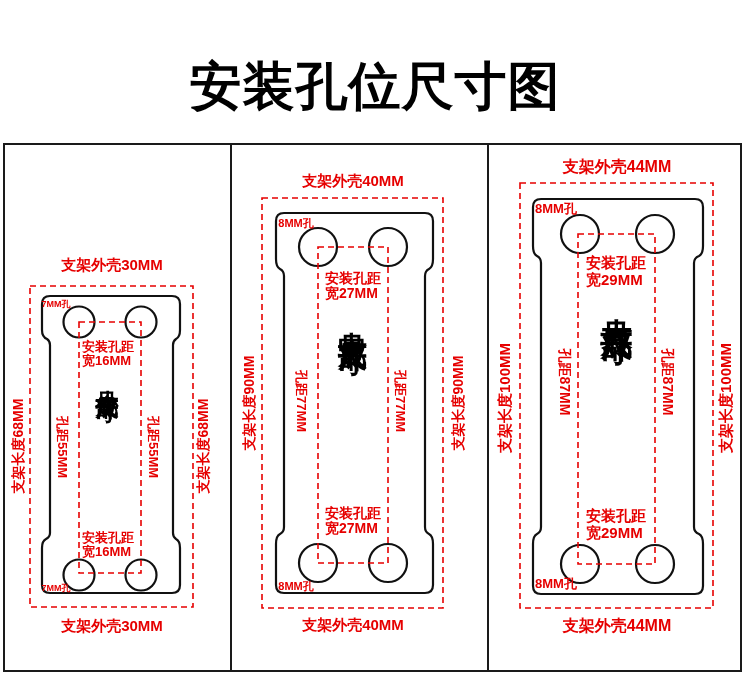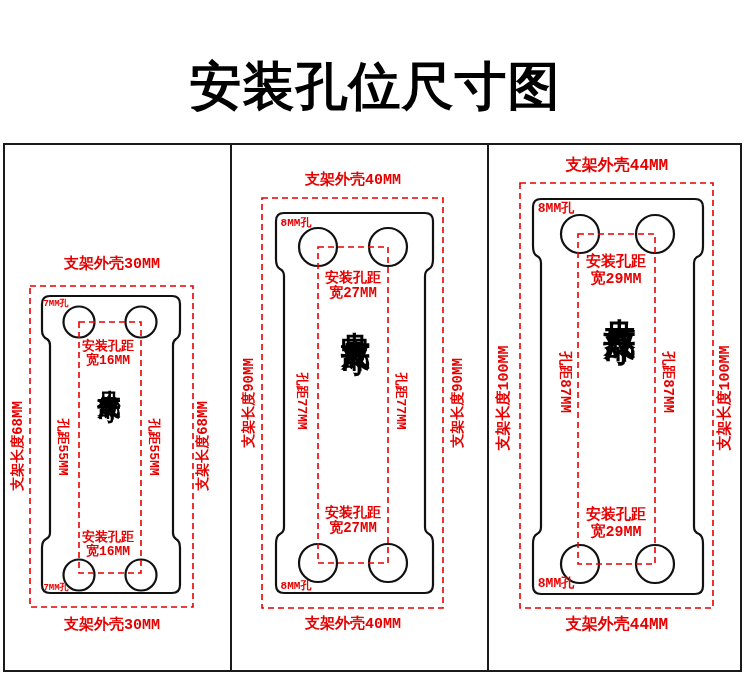--- a/index.html
+++ b/index.html
@@ -1,38 +1,38 @@
 <!DOCTYPE html>
 <html><head>
 <meta charset="utf-8">
 <style>
   html,body{margin:0;padding:0;background:#ffffff;}
   .stage{
     position:relative;width:750px;height:696px;background:#ffffff;overflow:hidden;
-    font-family:Liberation Mono, monospace;
+    font-family:Liberation Sans, sans-serif;
   }
   .page-title{
     position:absolute;left:375px;top:52px;transform:translateX(-50%);
     font-size:52px;font-weight:bold;color:#000000;white-space:nowrap;letter-spacing:1px;margin:0;
   }
   .frame{
     position:absolute;left:3px;top:143px;width:739px;height:529px;
     border:2px solid #1a1a1a;box-sizing:border-box;
   }
   .divider{position:absolute;top:0;width:0;height:100%;border-left:2px solid #1a1a1a;}
   .divider.d1{left:225px;}
   .divider.d2{left:482px;}
   svg.drawing{position:absolute;left:0;top:0;}
   .dim{
     position:absolute;color:#e60000;font-weight:bold;white-space:nowrap;
     transform:translate(-50%,-50%);line-height:1.1;
   }
   .rot-up{transform:translate(-50%,-50%) rotate(-90deg);}
   .rot-down{transform:translate(-50%,-50%) rotate(90deg);}
-  .mount{text-align:center;}
+  .mount{text-align:left;}
   .mount span{display:block;}
   .cjk-vert{
     position:absolute;writing-mode:vertical-rl;text-orientation:upright;
     color:#000000;font-weight:bold;transform:translateX(-50%);white-space:nowrap;
   }
 </style>
 </head>
 <body>
 
 <div class="stage">

